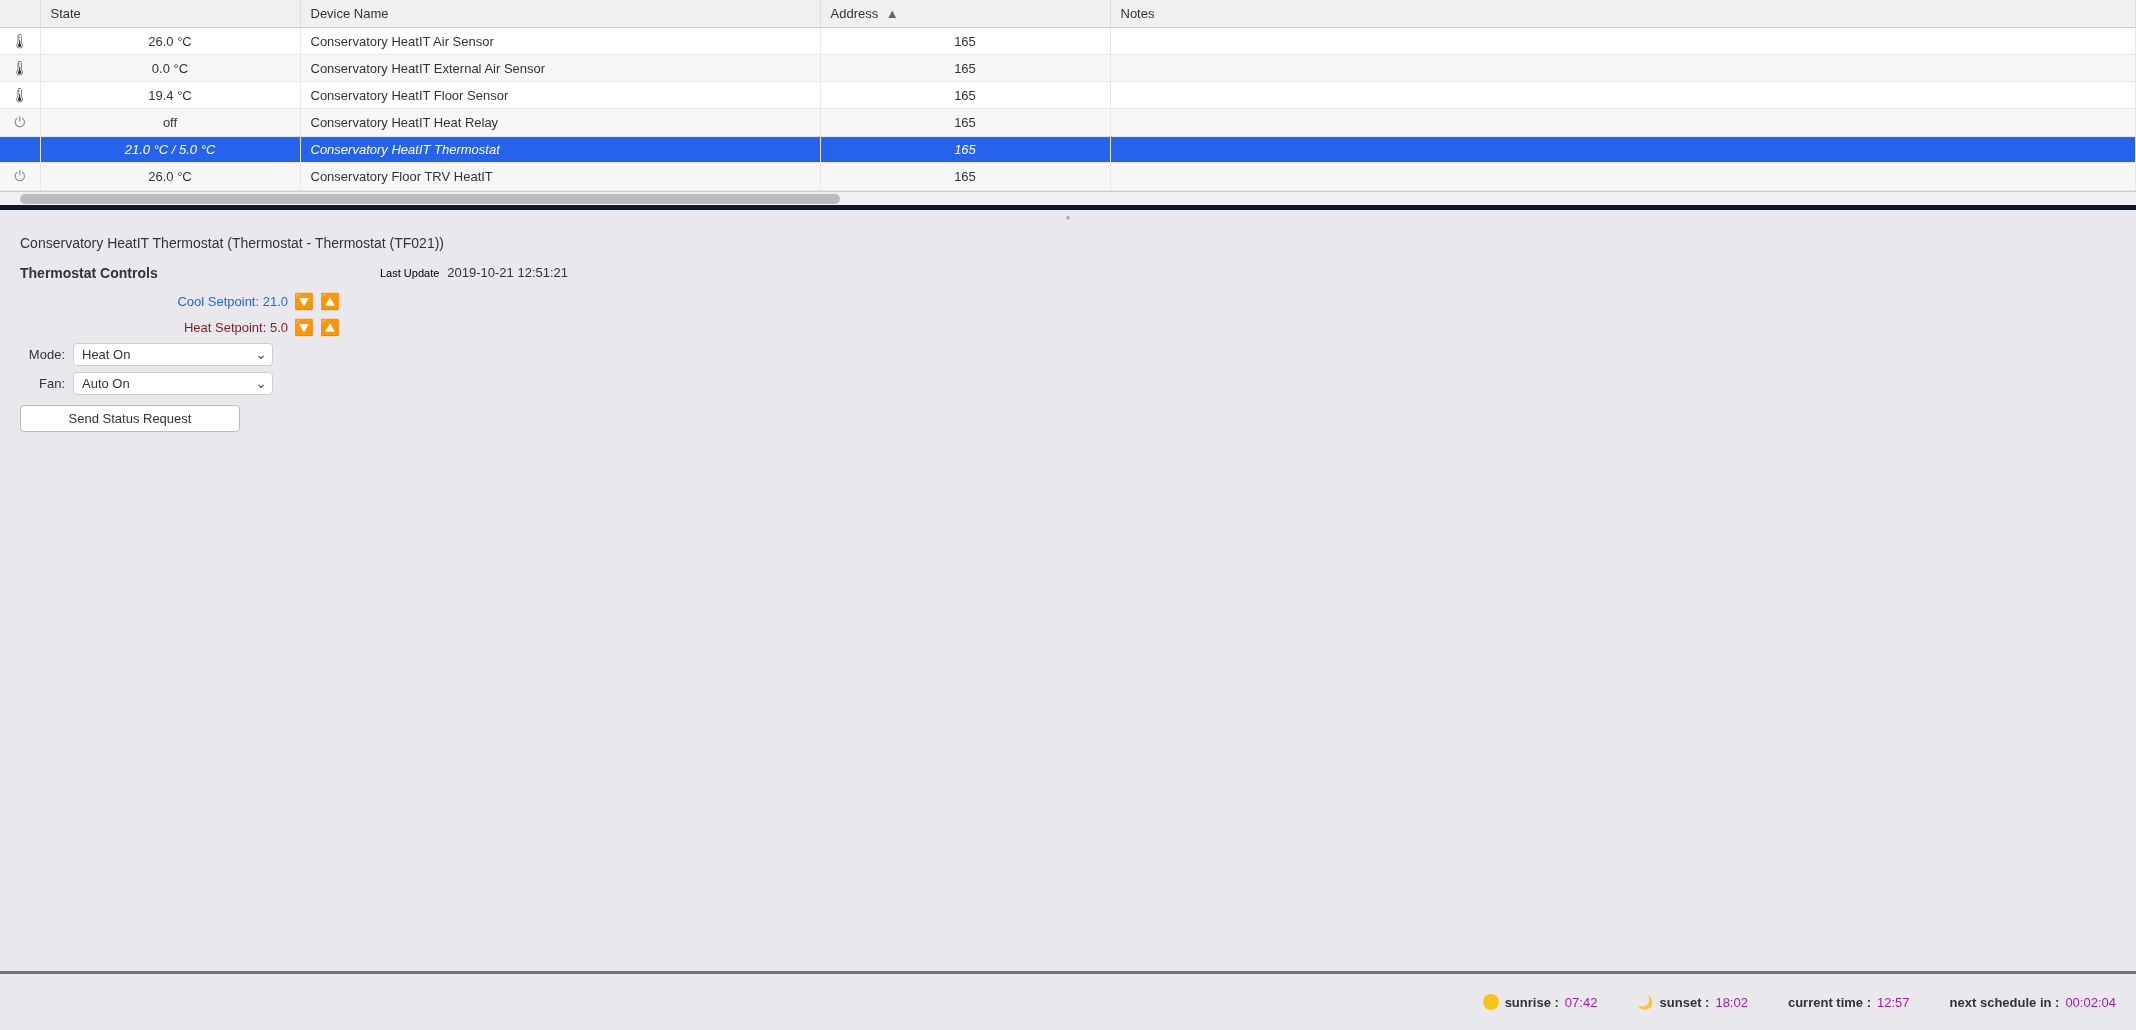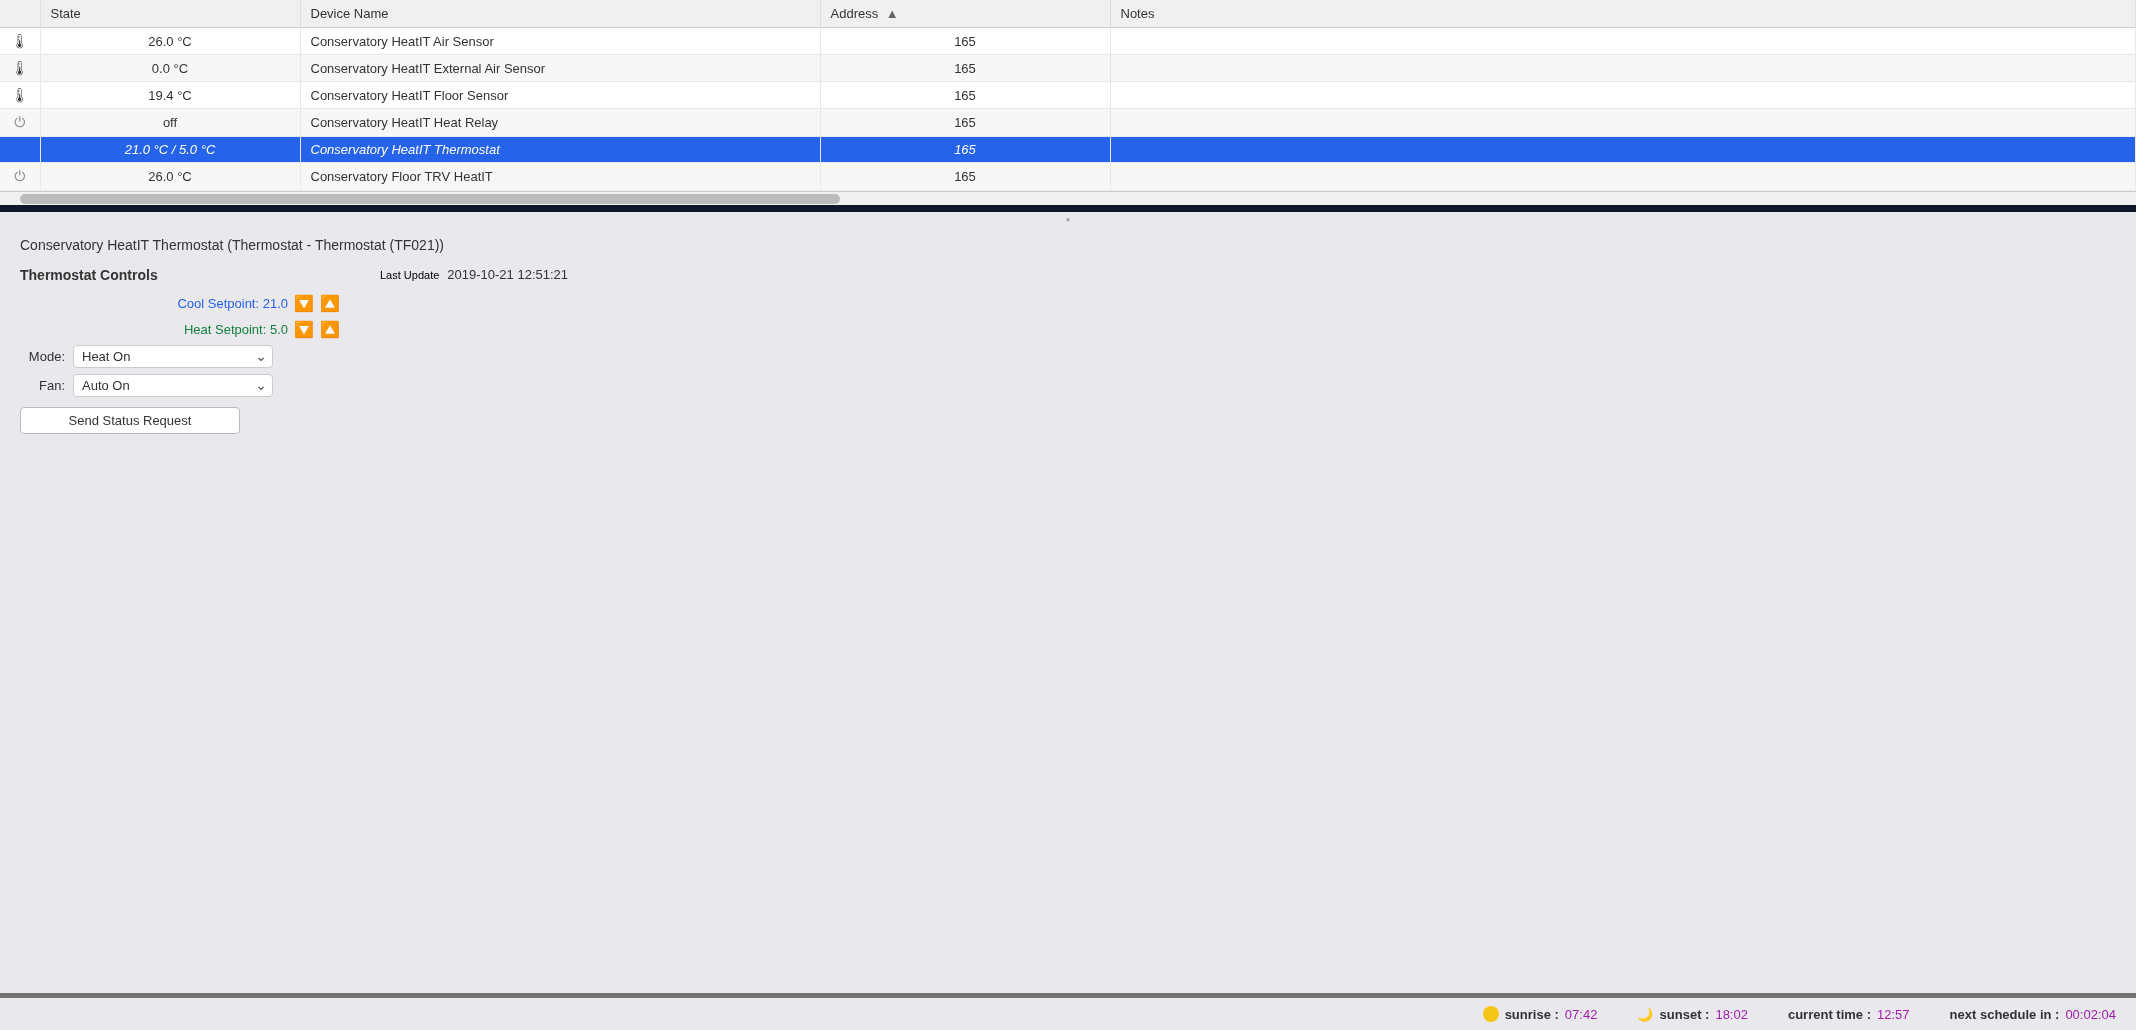--- a/index.html
+++ b/index.html
@@ -11,21 +11,21 @@
       height: 1030px;
       overflow: hidden;
       display: flex;
       flex-direction: column;
     }
 
     
     .table-section {
       flex: 0 0 auto;
       background: #8b5cf6;
-      border-bottom: 7px solid #0f172a;
+      border-bottom: 5px solid #0f172a;
       overflow: hidden;
       position: relative;
     }
 
     .data-table {
       width: 100%;
       border-collapse: collapse;
       table-layout: fixed;
     }
 
@@ -164,21 +164,21 @@
       justify-content: flex-end;
       gap: 6px;
     }
 
     .setpoint-label-cool {
       color: #2563eb;
       font-size: 13px;
     }
 
     .setpoint-label-heat {
-      color: #15803d;
+      color: #7f1d1d;
       font-size: 13px;
     }
 
     .arrow-btn {
       display: inline-flex;
       align-items: center;
       justify-content: center;
       width: 20px;
       height: 20px;
       cursor: pointer;
@@ -270,22 +270,22 @@
       font-size: 13px;
     }
 
     
     .status-bar {
       position: fixed;
       bottom: 0;
       left: 0;
       width: 100%;
       background: #e8e8ed;
-      border-top: 5px solid #737373;
-      padding: 8px 20px;
+      border-top: 3px solid #737373;
+      padding: 20px 20px;
       display: flex;
       align-items: center;
       gap: 40px;
       justify-content: flex-end;
     }
 
     .status-item {
       display: flex;
       align-items: center;
       gap: 6px;

